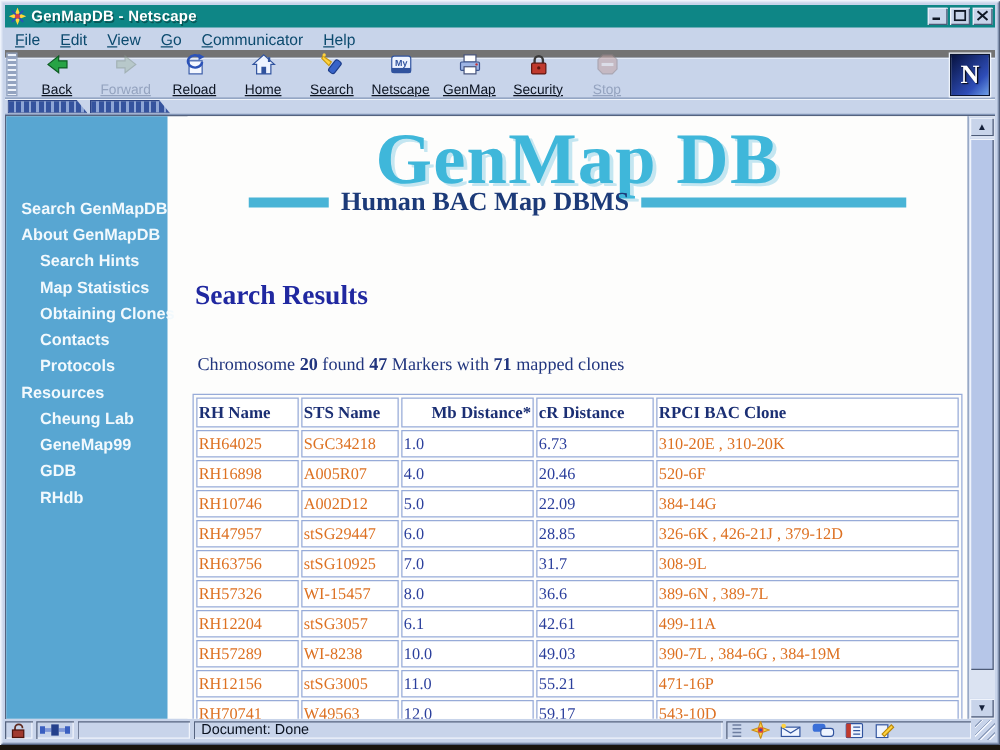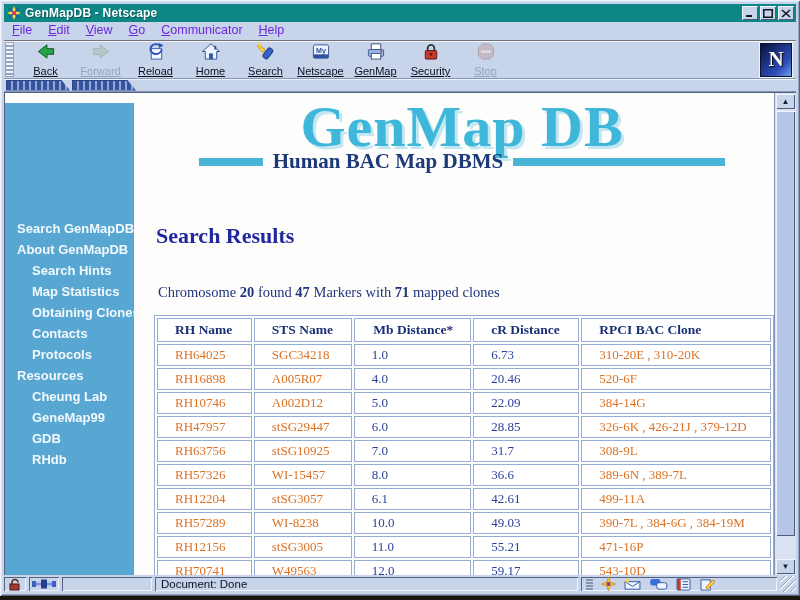--- a/index.html
+++ b/index.html
@@ -9,22 +9,22 @@
     box-shadow:inset 1px 1px 0 #eef3fb, inset -1px -1px 0 #55637f, inset 2px 2px 0 #dde5f4, inset -2px -2px 0 #93a3c0;}
   
   .titlebar{position:absolute;left:4px;top:4px;right:4px;height:18px;background:#0e8686;
     display:flex;align-items:center;padding:0 2px;}
   .title-icon{width:16px;height:14px;display:flex;align-items:center;justify-content:center;}
   .title-text{flex:1;color:#fff;font-weight:bold;font-size:12px;padding-left:3px;letter-spacing:.2px;
     text-shadow:1px 1px 0 rgba(0,40,40,.5);}
   .winbtn{width:16px;height:14px;margin-left:2px;background:#c8d4ea;display:flex;align-items:center;justify-content:center;
     box-shadow:inset 1px 1px 0 #f0f4fc, inset -1px -1px 0 #4d5b77;}
   
-  .menubar{position:absolute;left:4px;top:22px;right:4px;height:18px;display:flex;align-items:flex-start;
-    font-size:12.5px;color:#6d28d9;border-bottom:1px solid #737373;box-shadow:0 1px 0 #eef3fb;}
+  .menubar{position:absolute;left:4px;top:22px;right:4px;height:18px;display:flex;align-items:flex-end;
+    font-size:12.5px;color:#0c4a6e;border-bottom:6px solid #737373;box-shadow:0 1px 0 #eef3fb;}
   .menu-item{padding:1px 8px;cursor:default;}
   .menu-item u{text-decoration:underline;}
   
   .toolbar{position:absolute;left:4px;top:41px;right:4px;height:37px;display:flex;align-items:center;
     border-bottom:1px solid #8396b8;box-shadow:0 1px 0 #eef3fb;}
   .tool-grip{width:7px;height:33px;margin:0 4px 0 1px;
     background:repeating-linear-gradient(180deg,#eef3fb 0 2px,#93a3c0 2px 4px);border:1px solid #93a3c0;}
   .tbtn{width:55px;height:34px;display:flex;flex-direction:column;align-items:center;justify-content:center;gap:1px;}
   .tbtn .tlabel{font-size:11px;color:#0a1220;line-height:11px;text-decoration:underline;}
   .tbtn.disabled .tlabel{color:#94a3bf;}
@@ -35,21 +35,21 @@
   .nlogo span{color:#fff;font-family:"Liberation Serif",serif;font-size:21px;font-weight:bold;text-shadow:1px 1px 1px #000;}
   
   .tabstrip{position:absolute;left:4px;top:79px;right:4px;height:12px;display:flex;align-items:center;
     border-bottom:1px solid #8396b8;box-shadow:0 1px 0 #eef3fb;}
   .ctab{width:62px;height:9px;margin-left:2px;clip-path:polygon(0 0,86% 0,100% 100%,0 100%);
     background:repeating-linear-gradient(90deg,#35539e 0 4px,#8fa6d6 4px 6px);border:1px solid #2c4486;}
   
   .content{position:absolute;left:4px;right:4px;top:92px;height:483px;background:#fdfdfc;
     box-shadow:inset 1px 1px 0 #55637f;}
   .sidebar{position:absolute;left:1px;top:1px;bottom:0;width:129px;background:#58a6d2;
-    padding-top:115px;box-sizing:border-box;margin-top:10px;}
+    padding-top:63px;box-sizing:border-box;}
   .side-link{color:#f2f9fd;font-size:13px;font-weight:bold;line-height:21px;padding-left:12px;
     white-space:nowrap;cursor:pointer;}
   .side-link.indent1{padding-left:27px;}
   .main{position:absolute;left:130px;right:22px;top:1px;bottom:0;overflow:hidden;background:#fdfdfc;margin-left:16px;}
   
   .logo-wrap{position:absolute;top:4px;left:0;right:0;text-align:center;}
   .logo-title{font-family:"Liberation Serif",serif;font-weight:bold;font-size:58px;line-height:60px;
     color:#3fb7da;letter-spacing:1px;text-shadow:3px 3px 0 rgba(150,212,232,.55);}
   .logo-sub{display:flex;align-items:center;justify-content:center;margin-top:-8px;}
   .logo-bar{height:8px;background:#49b4d6;}
@@ -58,21 +58,21 @@
   .logo-subtext{font-family:"Liberation Serif",serif;font-weight:bold;font-size:21px;color:#1c3a78;white-space:nowrap;}
   
   .heading{position:absolute;top:130px;left:6px;font-family:"Liberation Serif",serif;
     font-weight:bold;font-size:22px;color:#2028a0;}
   .summary{position:absolute;top:191px;left:8px;font-family:"Liberation Serif",serif;
     font-size:14.5px;color:#21357e;}
   .summary b{font-weight:bold;}
   
   .table-wrap{position:absolute;top:222px;left:4px;}
   table.results{border-collapse:separate;border-spacing:2px;border:1px solid #97abd8;background:#fdfdfc;}
-  table.results th,table.results td{border:1px solid #97abd8;padding:0 17px;height:20px;
+  table.results th,table.results td{border:1px solid #97abd8;padding:0 1px;height:20px;
     font-family:"Liberation Serif",serif;font-size:13px;white-space:nowrap;text-align:left;background:#fff;}
   table.results th{font-size:13.5px;font-weight:bold;color:#1b2f74;height:22px;}
   td.c-orange{color:#dd7122;}
   td.c-navy{color:#2b3f9c;}
   
   .vscroll{position:absolute;right:0;top:1px;bottom:0;width:21px;background:#dbe3f2;border-left:1px solid #8396b8;}
   .sbtn{position:absolute;left:1px;right:1px;height:15px;background:#c8d4ea;color:#14203a;font-size:8px;
     display:flex;align-items:center;justify-content:center;
     box-shadow:inset 1px 1px 0 #f0f4fc, inset -1px -1px 0 #4d5b77;}
   .sbtn.up{top:1px;} .sbtn.down{bottom:1px;}

